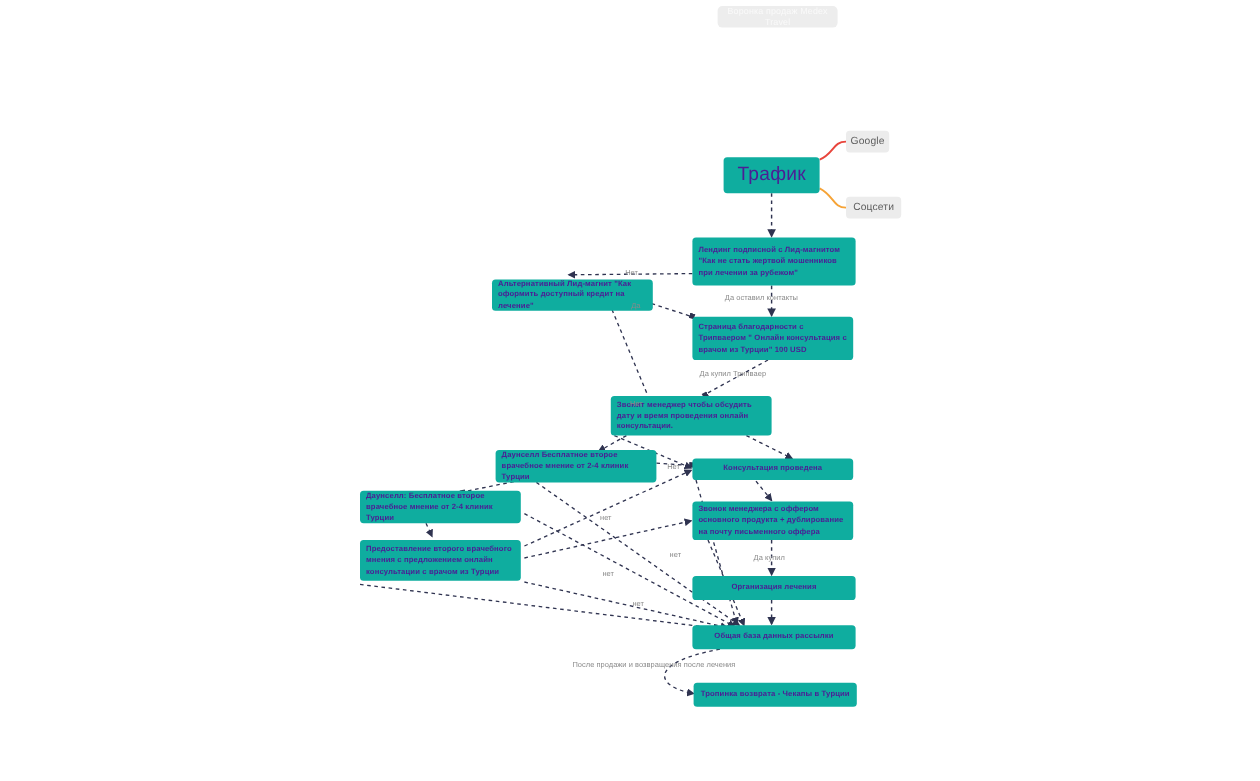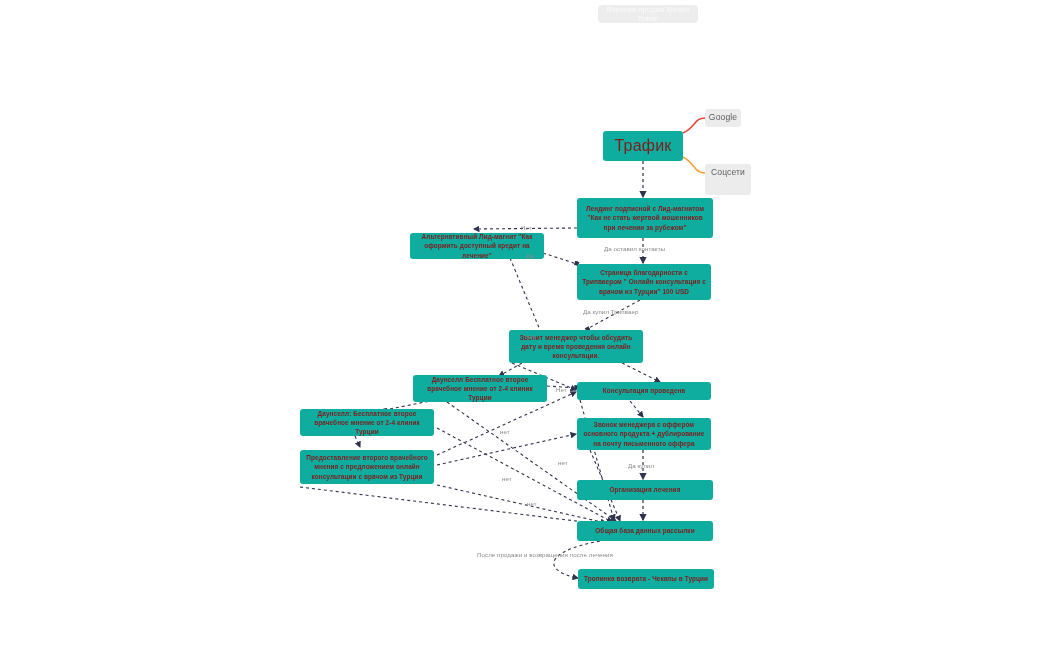--- a/index.html
+++ b/index.html
@@ -19,27 +19,27 @@
     position: absolute;
     left: 0;
     top: 0;
     width: 1050px;
     height: 651px;
     pointer-events: none;
   }
   .node {
     position: absolute;
     background: #0FAD9F;
-    color: #7f1d1d;
+    color: #4c1d95;
     border-radius: 3px;
     box-sizing: border-box;
     display: flex;
     align-items: center;
     justify-content: center;
-    text-align: center;
+    text-align: left;
     font-weight: bold;
     font-size: 6.4px;
     line-height: 1.45;
     padding: 3px 5px;
     letter-spacing: 0.1px;
   }
   .node.root {
     font-size: 16px;
     font-weight: normal;
     letter-spacing: 0.2px;
@@ -154,21 +154,21 @@
     <span>Воронка продаж Medex Travel</span>
   </div>
 
   <div class="node root" style="left:603px; top:131px; width:80px; height:30px;">
     <span>Трафик</span>
   </div>
 
   <div class="pill" style="left:705px; top:109px; width:36px; height:18px;">
     <span>Google</span>
   </div>
-  <div class="pill" style="left:705px; top:164px; width:46px; height:31px;">
+  <div class="pill" style="left:705px; top:164px; width:46px; height:18px;">
     <span>Соцсети</span>
   </div>
 
   <div class="node" style="left:577px; top:198px; width:136px; height:40px;">
     <span>Лендинг подписной с Лид-магнитом "Как не стать жертвой мошенников при лечении за рубежом"</span>
   </div>
 
   <div class="node" style="left:410px; top:233px; width:134px; height:26px;">
     <span>Альтернативный Лид-магнит "Как оформить доступный кредит на лечение"</span>
   </div>

